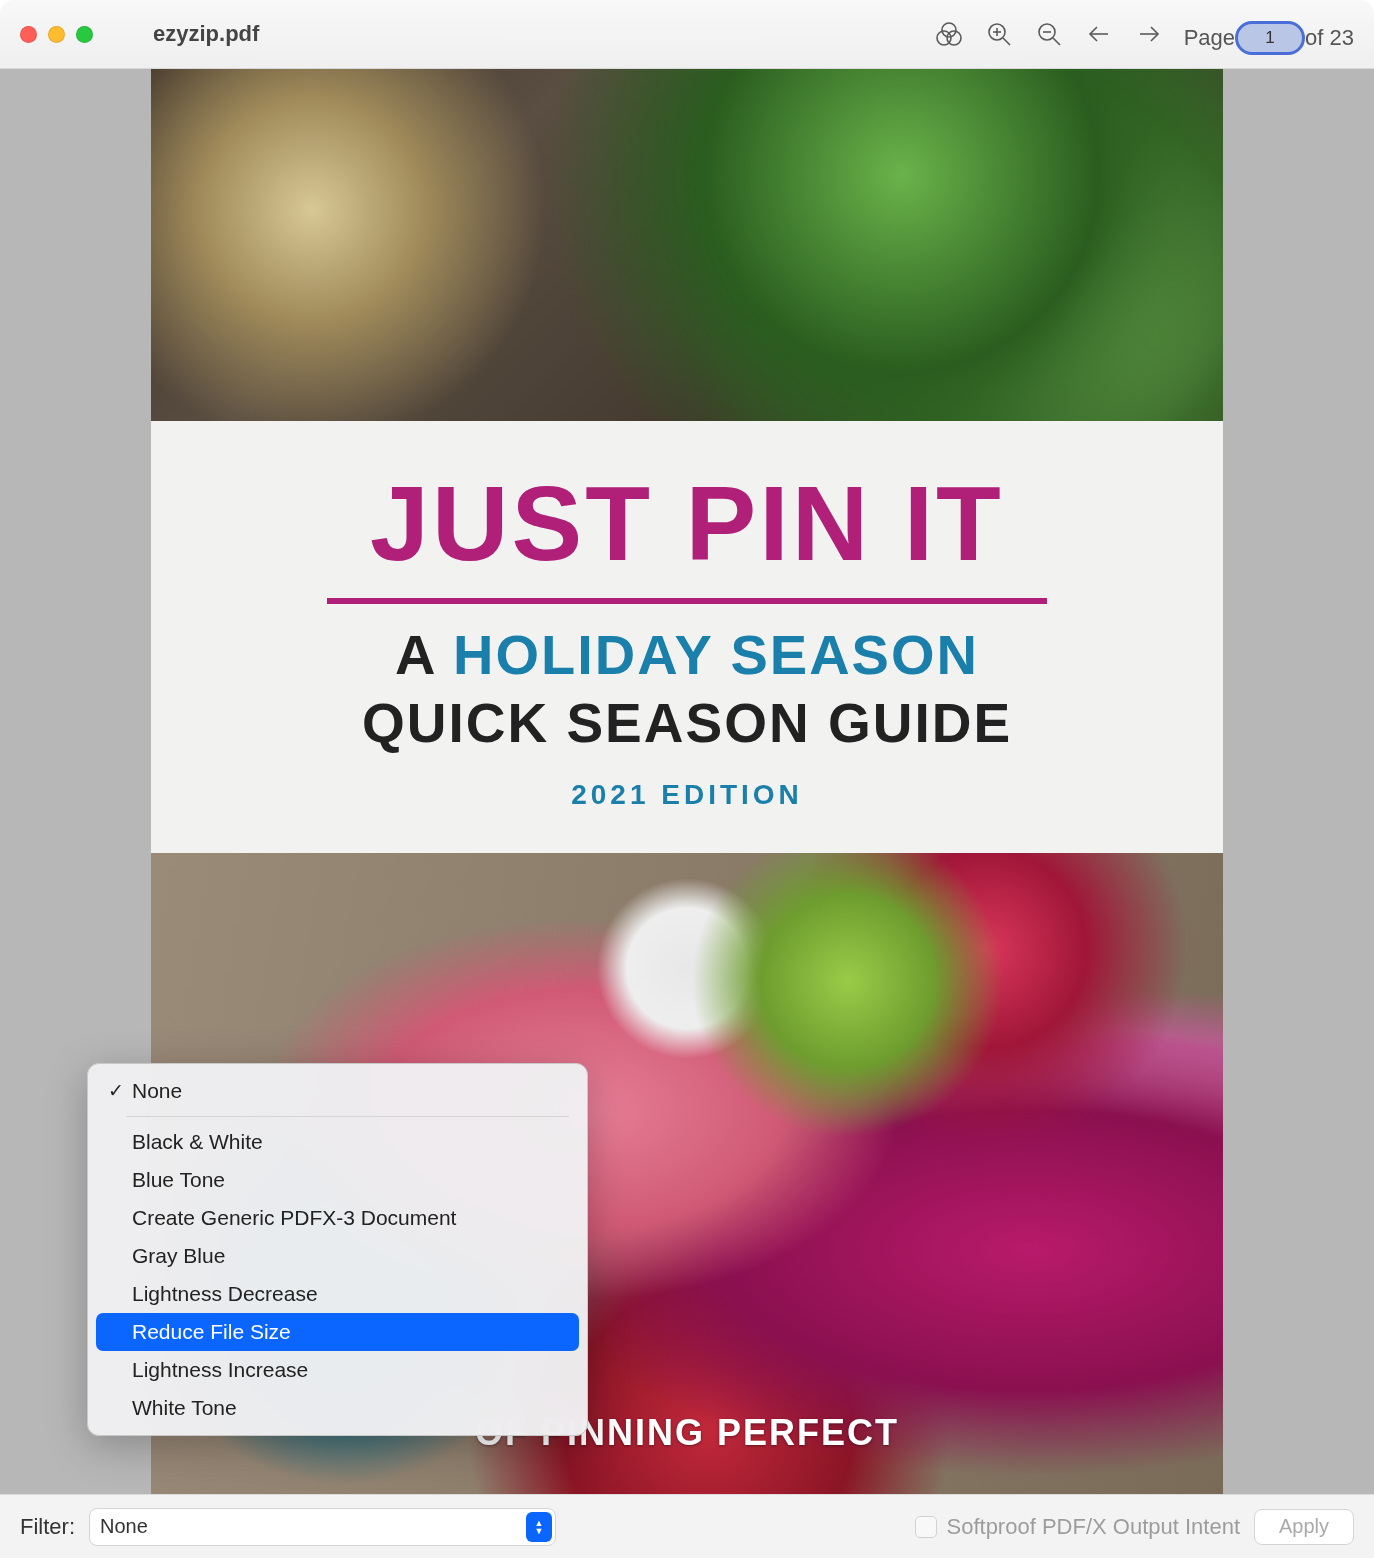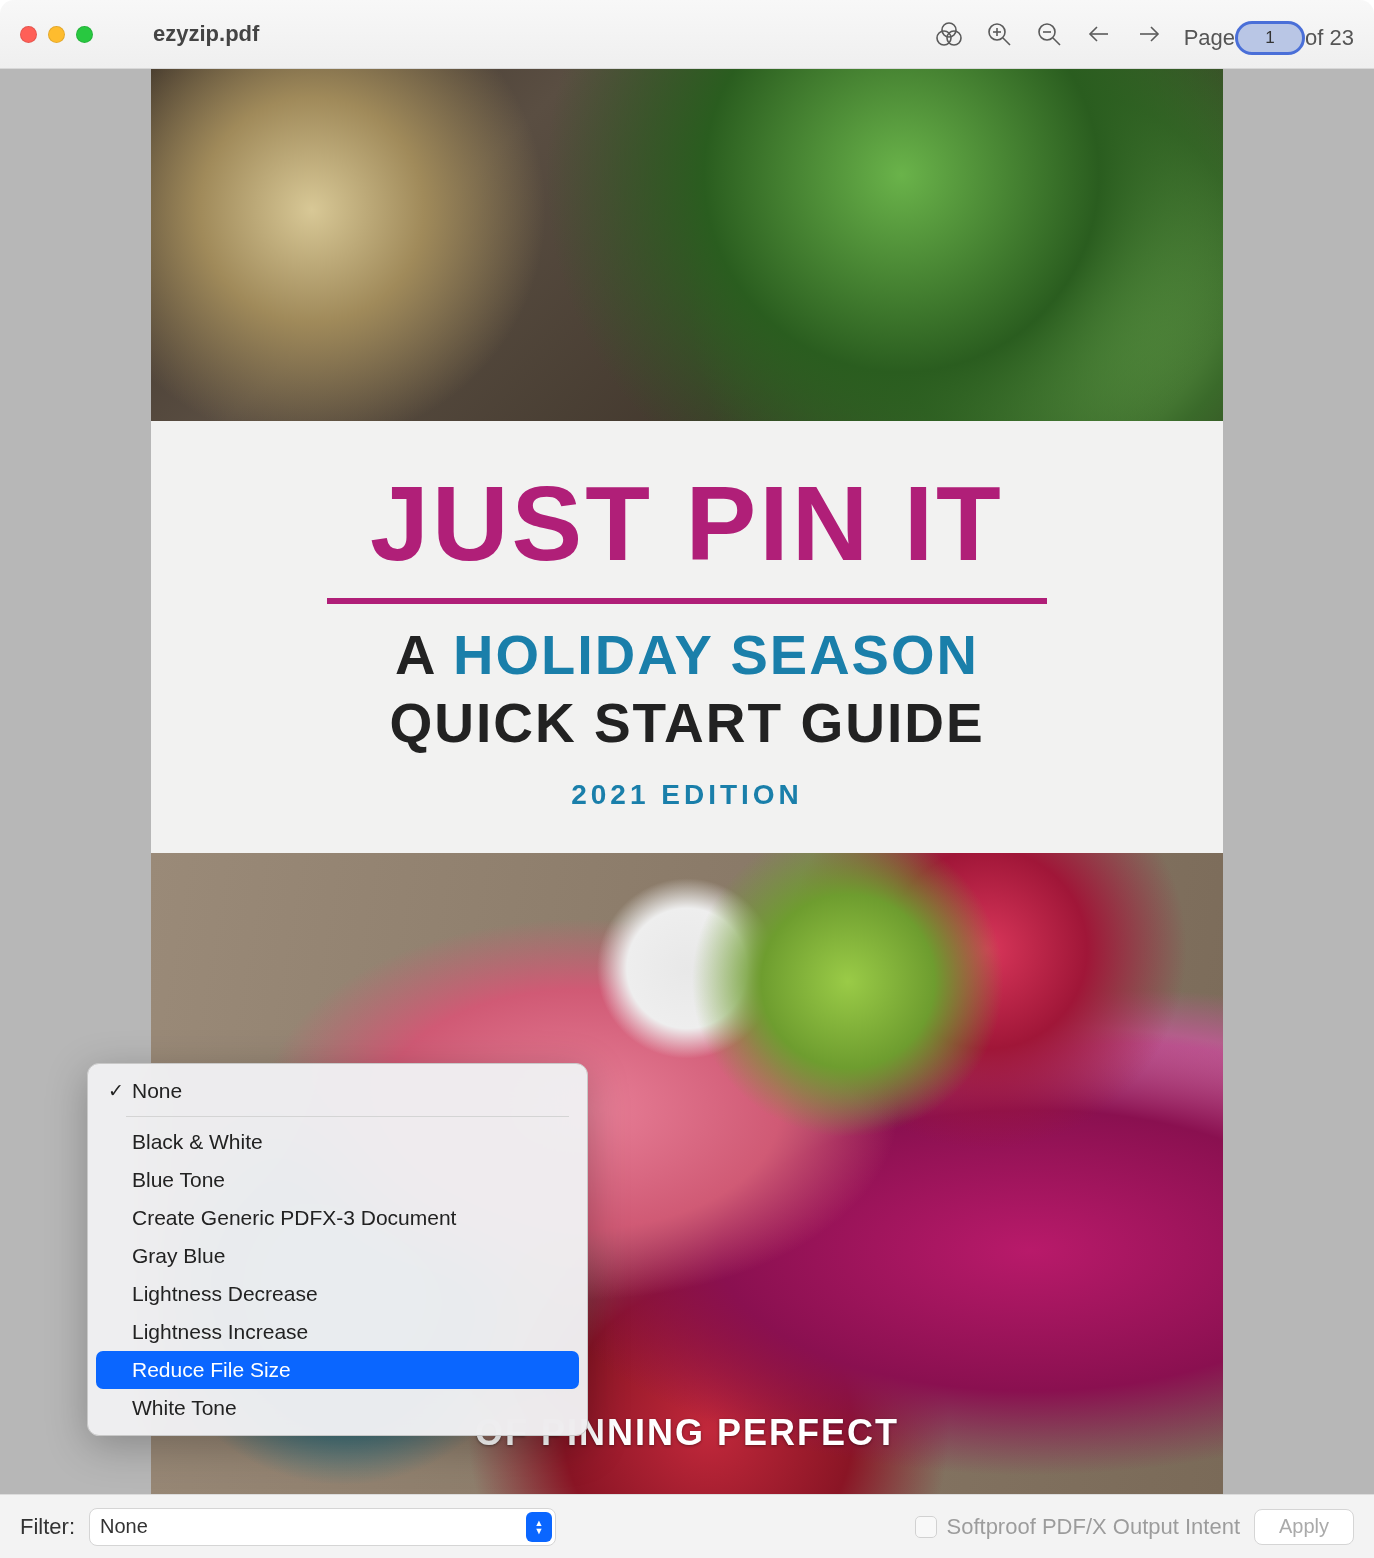--- a/index.html
+++ b/index.html
@@ -298,39 +298,39 @@
 <div class="pdf-viewport">
   <div class="pdf-page">
     <div class="cover-top"></div>
     <div class="cover-mid">
       <div class="cover-title1">JUST PIN IT</div>
       <div class="title-underline"></div>
       <div class="cover-sub1">
         <span>A</span>
         <span class="blue">HOLIDAY SEASON</span>
       </div>
-      <div class="cover-sub2">QUICK START GUIDE</div>
+      <div class="cover-sub2">QUICK SEASON GUIDE</div>
       <div class="cover-edition">2021 EDITION</div>
     </div>
     <div class="cover-bottom">
       <div class="cover-footer-text">OF PINNING PERFECT</div>
     </div>
   </div>
 </div>
 
 <div class="popup" id="popup">
     <div class="menu-item checked">None</div>
     <div class="menu-sep"></div>
     <div class="menu-item">Black &amp; White</div>
     <div class="menu-item">Blue Tone</div>
     <div class="menu-item">Create Generic PDFX-3 Document</div>
     <div class="menu-item">Gray Blue</div>
     <div class="menu-item">Lightness Decrease</div>
+    <div class="menu-item highlighted">Reduce File Size</div>
     <div class="menu-item">Lightness Increase</div>
-    <div class="menu-item highlighted">Reduce File Size</div>
     <div class="menu-item">White Tone</div>
   </div>
 
 <div class="bottombar">
   <span class="filter-label">Filter:</span>
   <div class="filter-select">
     <span>None</span>
     <div class="select-arrows">
       <span>▲</span>
         <span>▼</span>

